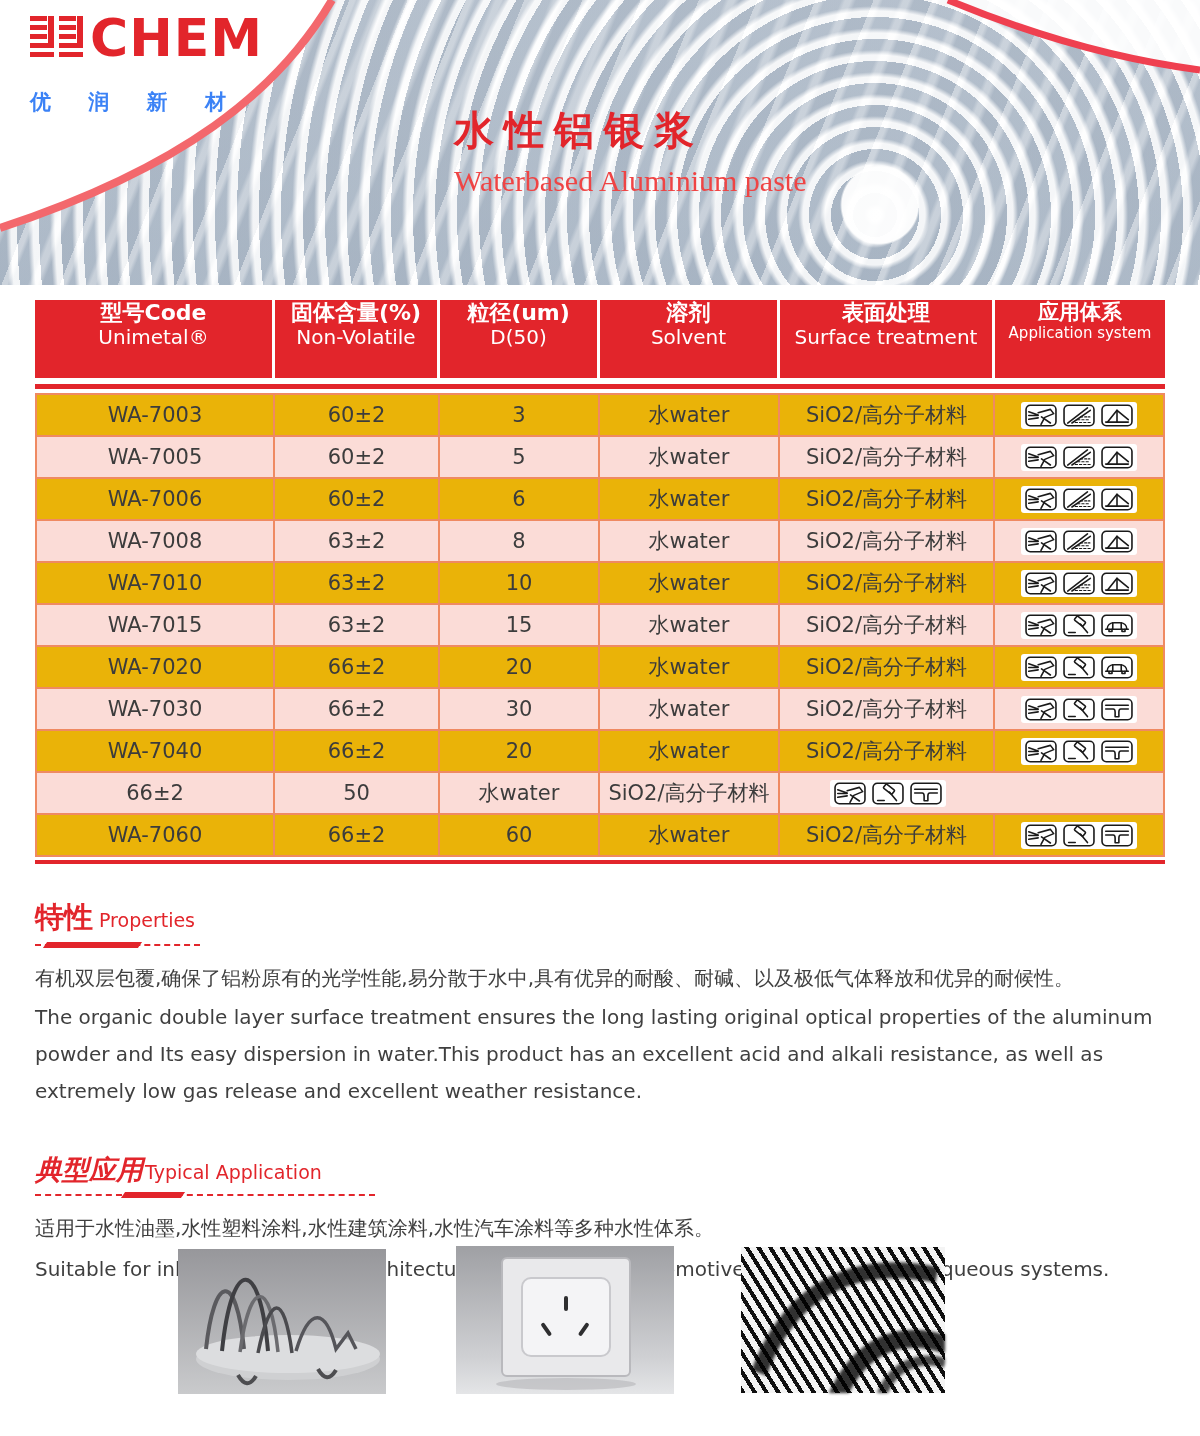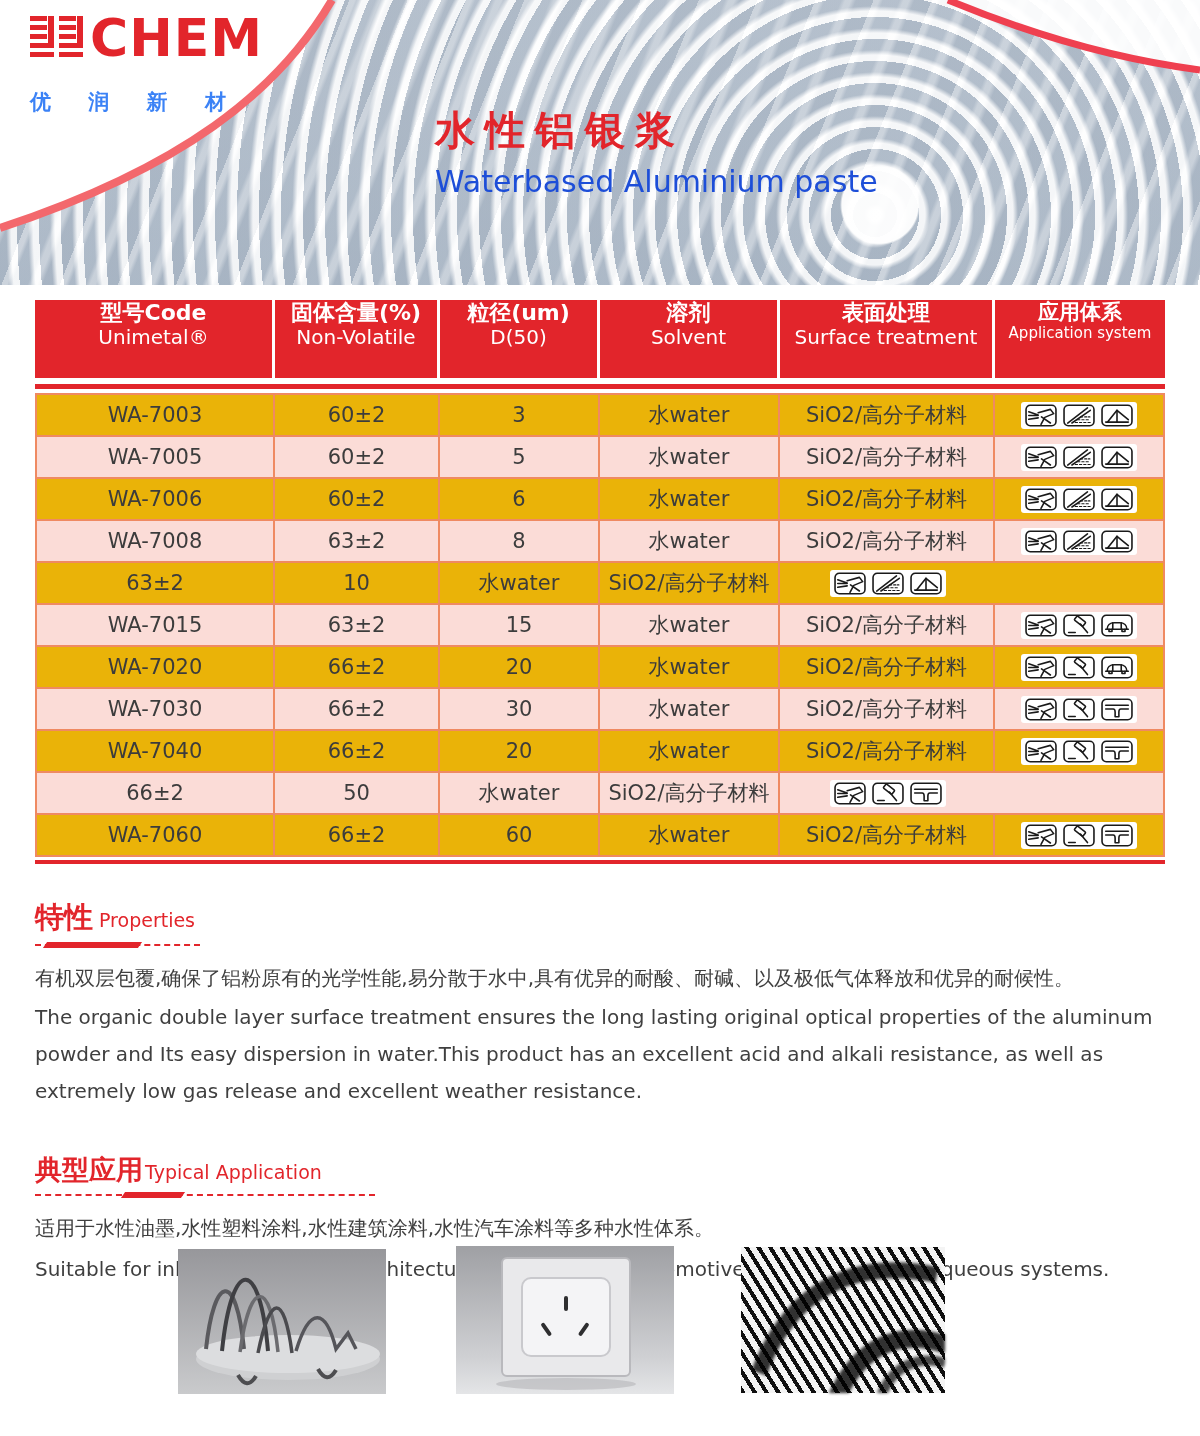--- a/index.html
+++ b/index.html
@@ -19,23 +19,23 @@
   .mark-u{position:relative;width:24px;height:42px;}
   .mark-u i{position:absolute;left:0;height:5px;background:#e2252b;display:block;}
   .mark-u i:nth-child(1){top:0;width:17px;}
   .mark-u i:nth-child(2){top:9px;width:17px;}
   .mark-u i:nth-child(3){top:18px;width:17px;}
   .mark-u i:nth-child(4){top:27px;width:24px;}
   .mark-u i:nth-child(5){top:36px;width:24px;}
   .mark-u b{position:absolute;right:0;top:0;width:6px;height:32px;background:#e2252b;}
   .logo-text{color:#e2252b;font-size:52px;font-weight:800;line-height:.85;letter-spacing:1px;}
   .logo-sub{color:#3b82f6;font-size:21px;font-weight:700;letter-spacing:15px;margin-top:28px;white-space:nowrap;}
-  .title-block{position:absolute;left:435px;top:103px;z-index:5;}
+  .title-block{position:absolute;left:454px;top:103px;z-index:5;font-family:Liberation Serif, serif;}
   .title-zh{color:#e2252b;font-size:40px;font-weight:800;letter-spacing:10px;}
-  .title-en{color:#1d4ed8;font-size:30px;font-weight:500;margin-top:6px;}
+  .title-en{color:#ef4444;font-size:30px;font-weight:500;margin-top:6px;}
   
   .table-wrap{position:absolute;left:35px;top:300px;width:1130px;}
   .thead{display:grid;grid-template-columns:240px 165px 160px 180px 215px 170px;height:78px;}
   .th{background:#e2252b;color:#fff;display:flex;flex-direction:column;align-items:center;
       border-right:3px solid #fff;box-sizing:border-box;line-height:1.18;text-align:center;}
   .th:last-child{border-right:none;}
   .hzh{font-size:22px;font-weight:600;}
   .hen{font-size:20px;font-weight:500;}
   .th.small .hzh{font-size:21px;}
   .th.small .hen{font-size:15px;}
@@ -298,20 +298,21 @@
                   <path d="M5 19h24"></path>
                   <path d="M7 19L17 6.5 29 16.5"></path>
                   <path d="M17 6.5V19"></path>
                 </g>
               </svg>
             </span>
           </span>
         </div>
       </div>
     <div class="trow">
+        <div class="td">WA-7010</div>
         <div class="td">63±2</div>
         <div class="td">10</div>
         <div class="td">水water</div>
         <div class="td">SiO2/高分子材料</div>
         <div class="td">
           <span class="icon-strip">
             <span class="app-icon">
               <svg viewBox="0 0 34 24">
                 <g fill="none" stroke="#1a1a1a" stroke-width="1.7" stroke-linecap="round" stroke-linejoin="round">
                   <rect x="1.1" y="1.1" width="31.8" height="21.8" rx="4.5"></rect>
@@ -595,21 +596,21 @@
 <div class="content">
   <div class="sec-head">
     <span class="zh">特性</span><span class="en">Properties</span>
     <span class="dash-line" style="width:165px;"></span>
     <span class="solid-bar" style="left:10px;width:95px;"></span>
   </div>
   <p class="para">有机双层包覆,确保了铝粉原有的光学性能,易分散于水中,具有优异的耐酸、耐碱、以及极低气体释放和优异的耐候性。</p>
   <p class="para" style="margin-top:2px;">The organic double layer surface treatment ensures the long lasting original optical properties of the aluminum powder and Its easy dispersion in water.This product has an excellent acid and alkali resistance, as well as extremely low gas release and excellent weather resistance.</p>
 
   <div class="sec-head sec2">
-    <span class="zh" style="font-size:27px;">典型应用</span><span class="en" style="margin-left:2px;">Typical Application</span>
+    <span class="zh" style="font-size:27px;font-style:italic;">典型应用</span><span class="en" style="margin-left:2px;">Typical Application</span>
     <span class="dash-line" style="width:340px;"></span>
     <span class="solid-bar" style="left:88px;width:60px;"></span>
   </div>
   <p class="para">适用于水性油墨,水性塑料涂料,水性建筑涂料,水性汽车涂料等多种水性体系。</p>
   <p class="para" style="margin-top:4px;">Suitable for inks, plastic paints, architectural coatings, and automotive paints, and other aqueous systems.</p>
 </div>
 
 <div class="fimg" style="left:178px;top:1249px;width:208px;height:145px;">
   <svg viewBox="0 0 208 145" width="208" height="145">
     <defs>

